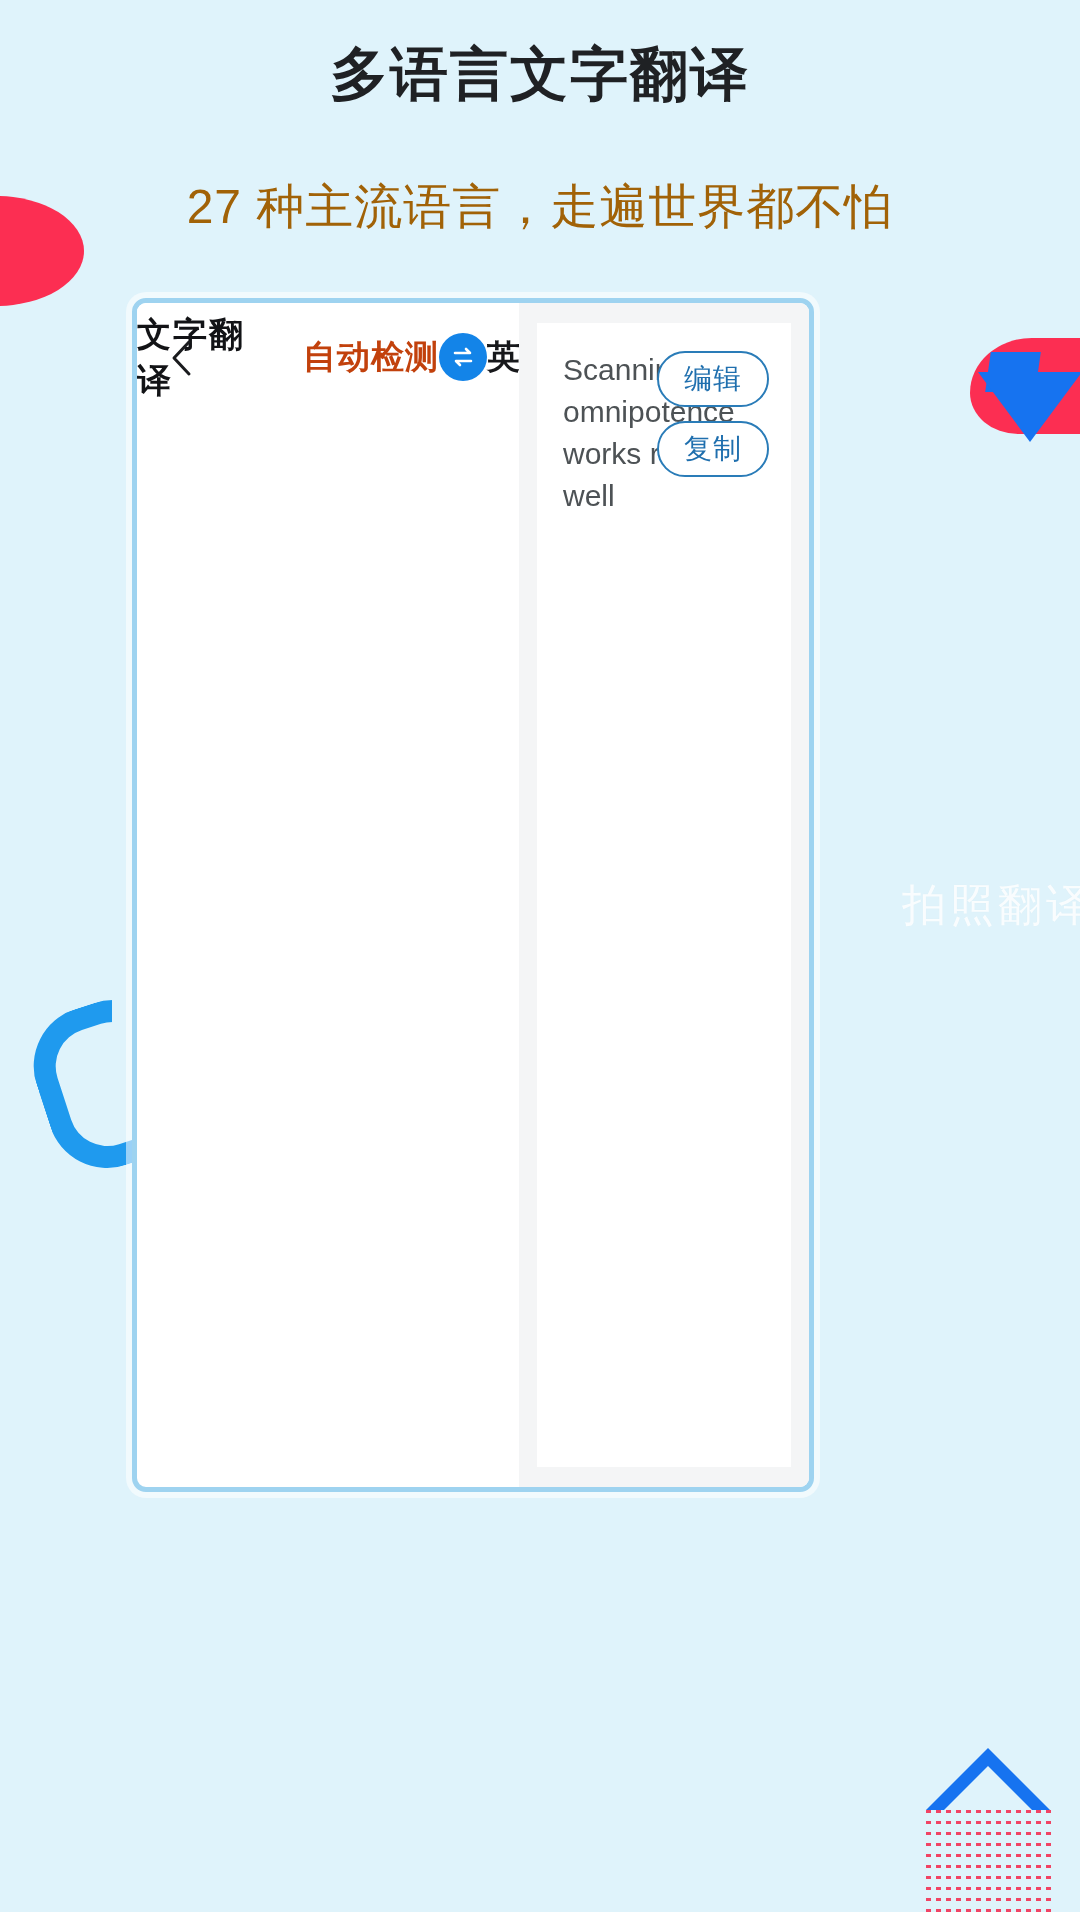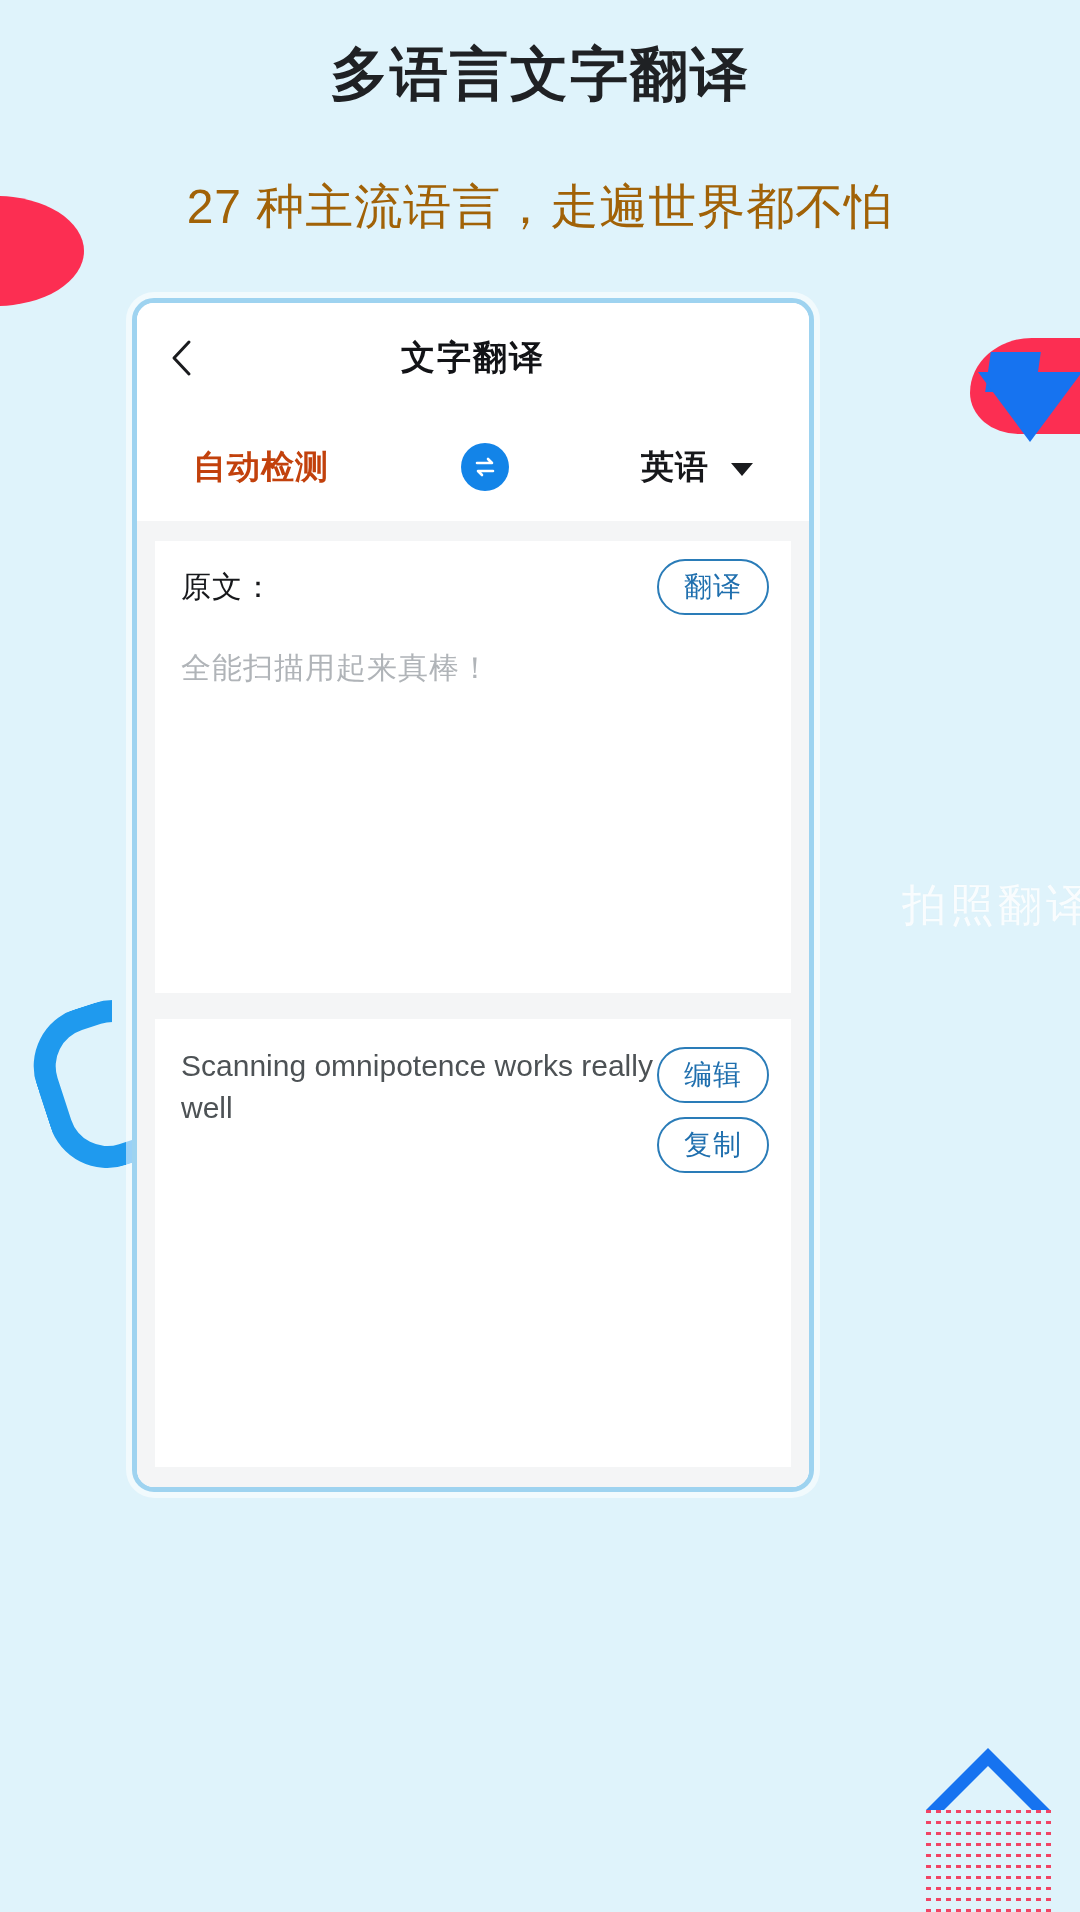--- a/index.html
+++ b/index.html
@@ -87,24 +87,24 @@
     font-size:48px;line-height:1.2;font-weight:500;
     color:#a16207;letter-spacing:1px;
   }
 
   
   #phone{
     position:absolute;left:132px;top:298px;
     width:672px;height:1184px;
     background:#ffffff;
     border:5px solid #9ed3f0;
-    border-radius:22px;
+    border-radius:14px;
     box-shadow:0 0 0 6px rgba(255,255,255,.55);
     overflow:hidden;
-    display:flex;flex-direction:column;
+    display:flex;
   }
   
   #navbar{
     height:110px;flex:0 0 110px;position:relative;background:#fff;
     display:flex;align-items:center;justify-content:center;
   }
   #back-chevron{
     position:absolute;left:28px;top:50%;transform:translateY(-50%);
     width:34px;height:34px;display:flex;align-items:center;justify-content:center;
     cursor:pointer;
@@ -221,25 +221,20 @@
       </div>
     </div>
     <div id="lang-target-wrap">
       <span id="lang-target">英语</span>
       <span id="lang-caret"></span>
     </div>
   </div>
 
   <div id="panel-body">
 
-    <div class="panel" id="panel-source">
-      <div class="panel-label">原文：</div>
-      <div class="pill-btn" id="btn-translate">翻译</div>
-      <div id="source-placeholder">全能扫描用起来真棒！</div>
-    </div>
 
     <div class="panel" id="panel-result">
       <div class="pill-btn" id="btn-edit">编辑</div>
       <div class="pill-btn" id="btn-copy">复制</div>
       <div id="result-text">Scanning omnipotence works really well</div>
     </div>
 
   </div>
 </div>
 

